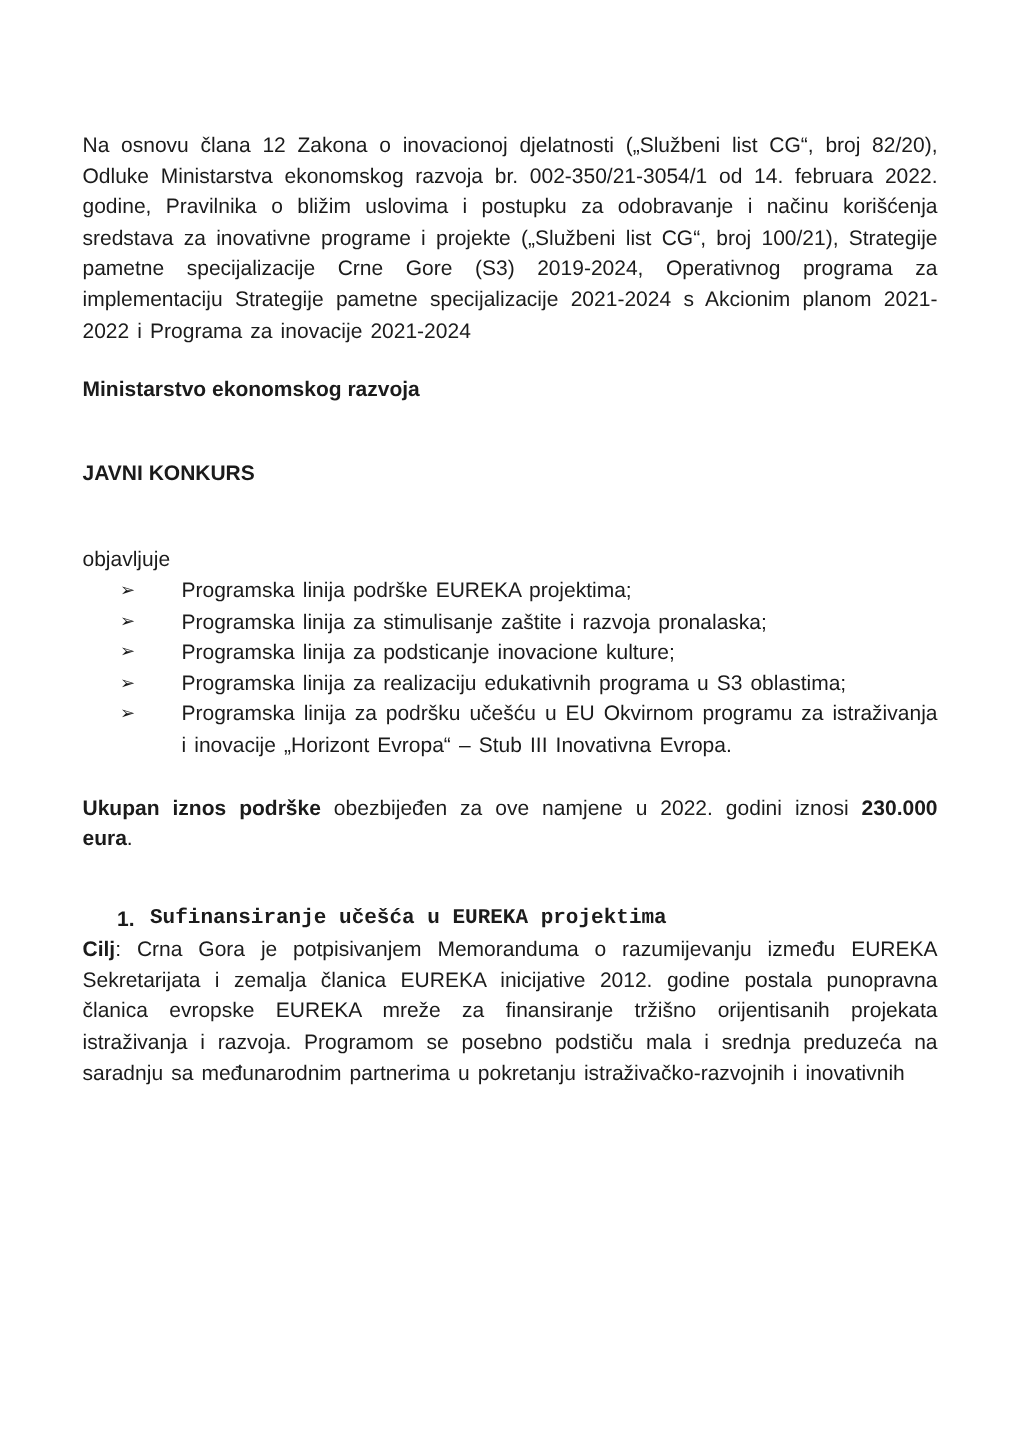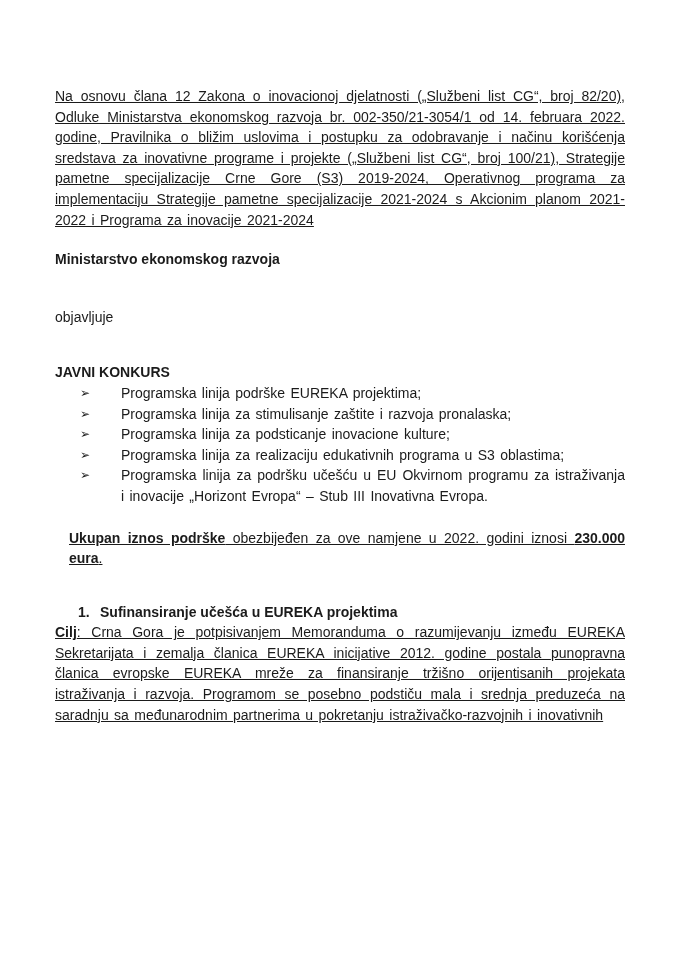--- a/index.html
+++ b/index.html
@@ -17,33 +17,32 @@
     color: #1b1b1b;
     font-family: "Liberation Sans", "DejaVu Sans", sans-serif;
     font-size: 14px;
     line-height: 20.6px;
     overflow: hidden;
   }
   p { margin: 0; }
   .justify {
     text-align: justify;
     word-spacing: 1.5px;
-    text-decoration: underline;
   }
   .center { text-align: left; }
   .bold { font-weight: bold; }
   b { font-weight: bold; }
 
   .mt-ministry   { margin-top: 19px; }
   .mt-objavljuje { margin-top: 37px; }
   .mt-title      { margin-top: 35px; }
   .mt-subtitle   { margin-top: 7px;  }
   .mt-predmet    { margin-top: 33px; }
   .mt-list       { margin-top: 3px;  }
-  .mt-total      { margin-top: 21px; margin-left: 14px; }
+  .mt-total      { margin-top: 21px; }
   .mt-section    { margin-top: 33px; }
   .mt-cilj       { }
 
   ul.bullet-list {
     list-style: none;
     margin: 0;
     padding: 0;
   }
   ul.bullet-list li {
     display: flex;
@@ -64,34 +63,34 @@
   }
   .section-heading {
     display: flex;
     align-items: flex-start;
     font-weight: bold;
   }
   .sec-num {
     flex: 0 0 22px;
     margin-left: 23px;
   }
-  .sec-title { flex: 1; }
+  .sec-title { flex: 1; font-family: Liberation Mono, monospace; }
 </style>
 </head>
 <body>
 
 <div class="page">
 
   <p class="justify">Na osnovu člana 12 Zakona o inovacionoj djelatnosti („Službeni list CG“, broj 82/20), Odluke Ministarstva ekonomskog razvoja br. 002-350/21-3054/1 od 14. februara 2022. godine, Pravilnika o bližim uslovima i postupku za odobravanje i načinu korišćenja sredstava za inovativne programe i projekte („Službeni list CG“, broj 100/21), Strategije pametne specijalizacije Crne Gore (S3) 2019-2024, Operativnog programa za implementaciju Strategije pametne specijalizacije 2021-2024 s Akcionim planom 2021-2022 i Programa za inovacije 2021-2024</p>
 
   <p class="center bold mt-ministry">Ministarstvo ekonomskog razvoja</p>
 
+  <p class="center bold mt-title">JAVNI KONKURS</p>
+
   <p class="center mt-objavljuje">objavljuje</p>
-
-  <p class="center bold mt-title">JAVNI KONKURS</p>
 
 
 
   <ul class="bullet-list mt-list">
     <li>
       <span class="bullet-glyph">➢</span>
       <span class="bullet-text">Programska linija podrške EUREKA projektima;</span>
     </li>
     <li>
       <span class="bullet-glyph">➢</span>

